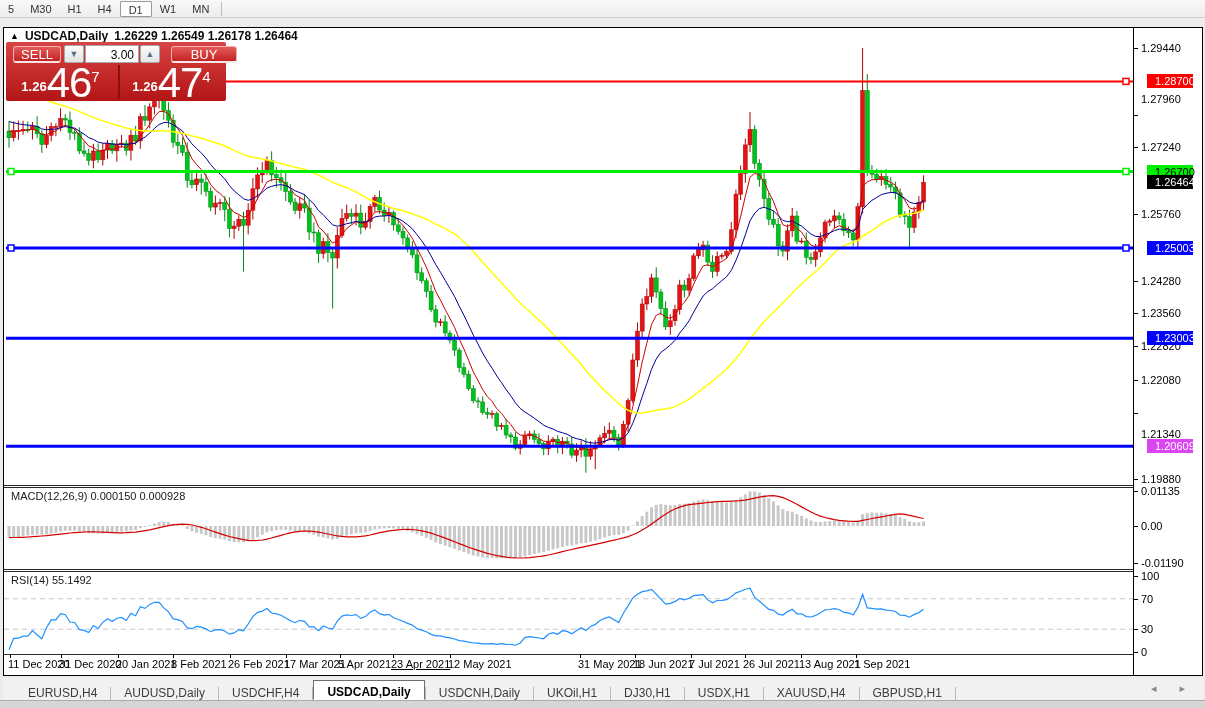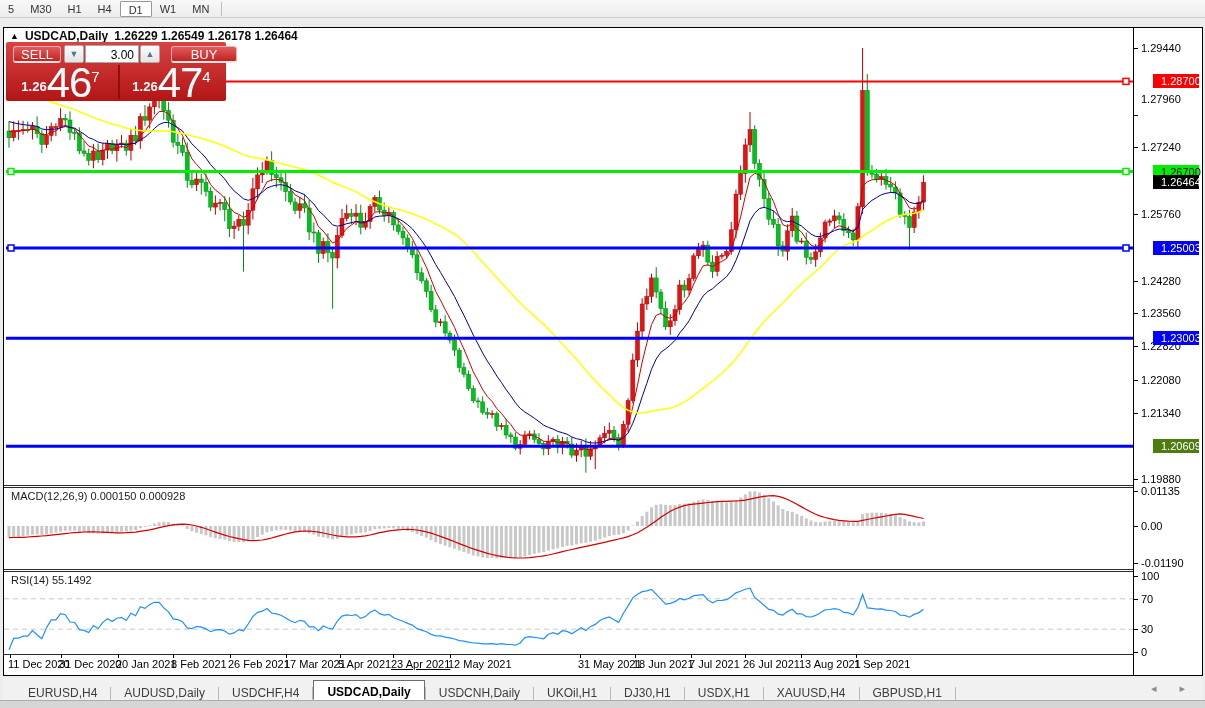--- a/index.html
+++ b/index.html
@@ -15,21 +15,21 @@
 
   
   .chart-window { position:absolute; left:3px; top:27px; width:1200px; height:649px;
     background:#fff; border:1px solid #000; overflow:hidden; }
   .pane-svg { position:absolute; left:0; }
   .sep-line { position:absolute; left:0; width:1200px; height:1px; background:#2b2b2b; }
   .axis-col { position:absolute; left:1129px; top:0; width:71px; height:648px;
     border-left:1px solid #000; background:#fff; font-size:11px; color:#000; }
   .tickdash { position:absolute; left:0; width:4px; height:1px; background:#000; }
   .ticklabel { position:absolute; left:7px; white-space:nowrap; }
-  .badge { position:absolute; left:19px; width:46px; height:14px; line-height:14px;
+  .badge { position:absolute; left:13px; width:46px; height:14px; line-height:14px;
     font-size:11px; padding-left:8px; white-space:nowrap; }
 
   .title-row { position:absolute; left:6px; top:1px; height:13px; display:flex; align-items:center;
     font-size:12px; font-weight:600; color:#0a0a0a; gap:6px; z-index:5; }
   .collapse-tri { font-size:9px; color:#000; }
 
   
   .trade-panel { position:absolute; left:2px; top:14px; width:220px; height:59px; z-index:6;
     background:linear-gradient(#d84343,#b31515); border-radius:2px; }
   .tp-row1 { position:absolute; left:0; top:0; width:100%; height:23px; }
@@ -761,28 +761,28 @@
       <div class="ticklabel" style="top: 180px;">1.25760</div>
       <div class="tickdash" style="top: 253px;"></div>
       <div class="ticklabel" style="top: 247px;">1.24280</div>
       <div class="tickdash" style="top: 285px;"></div>
       <div class="ticklabel" style="top: 279px;">1.23560</div>
       <div class="tickdash" style="top: 318px;"></div>
       <div class="ticklabel" style="top: 312px;">1.22820</div>
       <div class="tickdash" style="top: 352px;"></div>
       <div class="ticklabel" style="top: 346px;">1.22080</div>
       <div class="tickdash" style="top: 385px;"></div>
-      <div class="ticklabel" style="top: 379px; text-align: right;">1.21340</div>
+      <div class="ticklabel" style="top: 400px; text-align: right;">1.21340</div>
       <div class="tickdash" style="top: 451px;"></div>
       <div class="ticklabel" style="top: 445px;">1.19880</div>
       <div class="badge" style="top: 46px; background: rgb(255, 0, 0); color: rgb(255, 255, 255);">1.28700</div>
       <div class="badge" style="top: 137px; background: rgb(0, 238, 0); color: rgb(0, 0, 0);">1.26700</div>
       <div class="badge" style="top: 213px; background: rgb(0, 0, 255); color: rgb(255, 255, 255);">1.25003</div>
       <div class="badge" style="top: 303px; background: rgb(0, 0, 255); color: rgb(255, 255, 255);">1.23003</div>
-      <div class="badge" style="top: 411px; background: #4d7c0f; color: rgb(255, 255, 255);">1.20609</div>
+      <div class="badge" style="top: 411px; background: #d946ef; color: rgb(255, 255, 255);">1.20609</div>
       <div class="badge" style="top: 147px; background: rgb(0, 0, 0); color: rgb(255, 255, 255);">1.26464</div>
       <div class="tickdash" style="top: 463px;"></div>
       <div class="ticklabel" style="top: 457px;">0.01135</div>
       <div class="tickdash" style="top: 498px;"></div>
       <div class="ticklabel" style="top: 492px;">0.00</div>
       <div class="tickdash" style="top: 535px;"></div>
       <div class="ticklabel" style="top: 529px;">-0.01190</div>
       <div class="tickdash" style="top: 548px;"></div>
       <div class="ticklabel" style="top: 542px;">100</div>
       <div class="tickdash" style="top: 571px;"></div>

